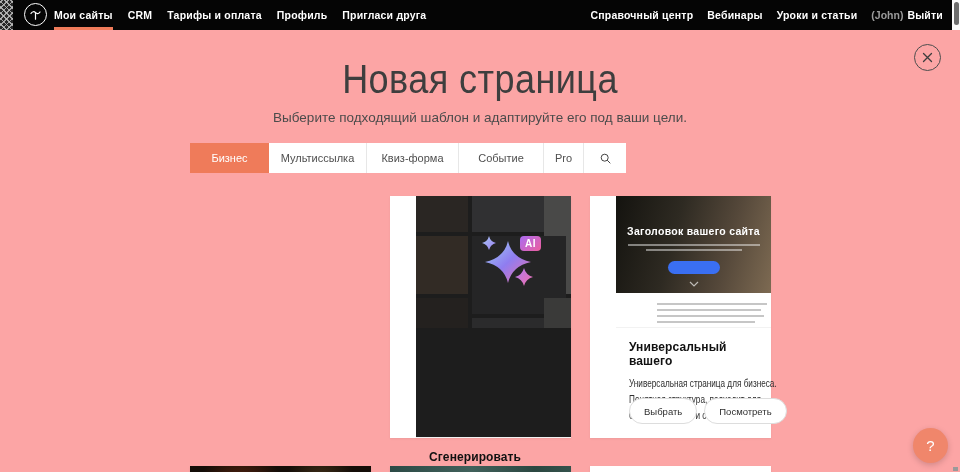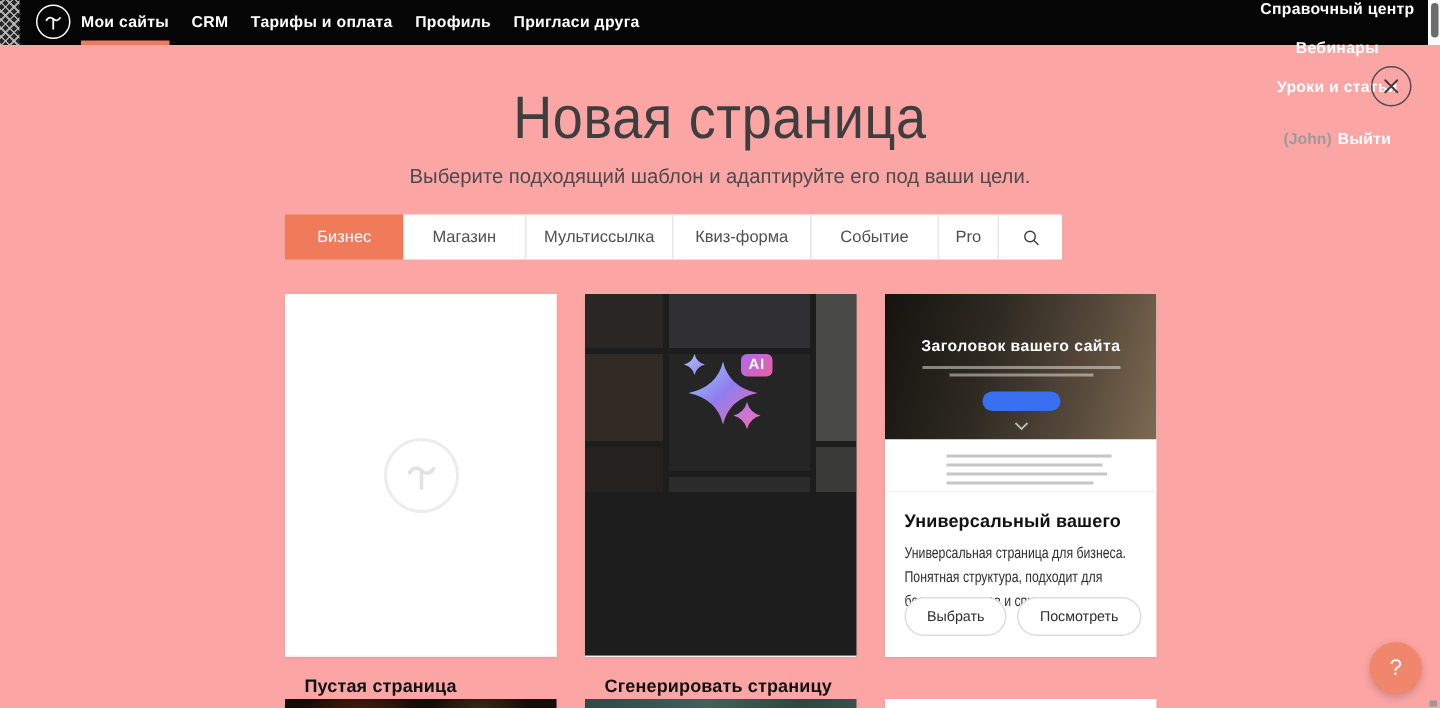--- a/index.html
+++ b/index.html
@@ -23,21 +23,21 @@
     cursor:pointer;
   }
   .nav-left { position:absolute; left:54px; top:0; height:30px; display:flex; gap:15px; }
   .nav-item {
     position:relative; display:flex; align-items:center; height:30px;
     color:#fff; font-size:10.5px; font-weight:700; letter-spacing:.2px; cursor:pointer; white-space:nowrap;
   }
   .nav-item.active::after {
     content:""; position:absolute; left:0; right:0; bottom:0; height:3px; background:#ef7b5a;
   }
-  .nav-right { position:absolute; right:17px; top:0; height:30px; display:flex; gap:14px; align-items:center;flex-direction:column; }
+  .nav-right { position:absolute; right:17px; top:0; height:30px; display:flex; gap:14px; align-items:center; }
   .nav-user { display:flex; gap:4px; align-items:center; }
   .nav-user .uname { color:#9b9b9b; font-size:10.5px; font-weight:700; }
 
   
   .scroll-track { position:absolute; right:0; top:0; width:8px; height:30px; background:#fbfbfb; }
   .scroll-thumb { position:absolute; right:1px; top:2px; width:5px; height:23px; background:#6d6d6d; border-radius:3px; }
   .scroll-bottom { position:absolute; right:2px; bottom:1px; width:5px; height:4px; background:#9a9a9a; }
 
   
   .close-btn {
@@ -63,20 +63,21 @@
   }
   .tab:last-child { border-right:none; }
   .tab.active { background:#ef7b5a; color:#fff; border-right:none; }
   .tab-0{width:79px}.tab-1{width:82px}.tab-2{width:98px}.tab-3{width:92px}
   .tab-4{width:85px}.tab-5{width:63px}.tab-6{width:40px}.tab-7{width:42px}
 
   
   .card {
     position:absolute; top:196px; width:181px; height:242px; background:#fff;
     box-shadow:0 1px 2px rgba(0,0,0,.06);
+    padding-left:26px;
   }
   .card-a{left:190px}.card-b{left:390px}.card-c{left:590px}
   .card-img { position:relative; height:132px; overflow:hidden; border-bottom:1px solid #f2f2f2; cursor:pointer; }
   .card-body { position:relative; height:109px; padding:12px 13px; }
   .card-title { font-size:12px; font-weight:700; color:#111; margin-bottom:8px; letter-spacing:.1px; }
   .card-desc {
     width:200px; transform:scaleX(.78); transform-origin:0 0;
     font-size:10.5px; line-height:1.5; color:#2e2e2e;
   }
   .btn-row { position:absolute; left:13px; bottom:13px; display:flex; gap:7px;align-items:center; }
@@ -190,47 +191,32 @@
   <button class="close-btn">
     <svg width="11" height="11" viewBox="0 0 11 11">
       <path d="M1.5 1.5 L9.5 9.5 M9.5 1.5 L1.5 9.5" stroke="#3d3d3d" stroke-width="1.3" stroke-linecap="round"></path>
     </svg>
   </button>
   <h1 class="page-title">Новая страница</h1>
   <p class="page-subtitle">Выберите подходящий шаблон и адаптируйте его под ваши цели.</p>
 
   <div class="tabs">
     <div class="tab tab-0 active">Бизнес</div>
-    <div class="tab tab-1">Магазин</div>
     <div class="tab tab-2">Мультиссылка</div>
     <div class="tab tab-3">Квиз-форма</div>
     <div class="tab tab-4">Событие</div>
     <div class="tab tab-6">Pro</div>
     <div class="tab tab-7">
       <svg width="13" height="13" viewBox="0 0 16 16">
         <circle cx="7" cy="7" r="4.3" fill="none" stroke="#3f3f3f" stroke-width="1.2"></circle>
         <path d="M10.4 10.4 L13.6 13.6" stroke="#3f3f3f" stroke-width="1.2" stroke-linecap="round"></path>
       </svg>
     </div>
   </div>
 
-  <article class="card card-a">
-    <div class="card-img blank-img">
-      <div class="logo-ring">
-        <svg width="30" height="30" viewBox="0 0 24 24">
-          <path d="M5.6 10.6 C7.2 7.6 10.1 7.4 12 9.4 C13.9 11.4 16.8 11.2 18.4 8.4" fill="none" stroke="#e2e2e2" stroke-width="1.9" stroke-linecap="round"></path>
-          <path d="M12 9.4 L12 18.8" fill="none" stroke="#e2e2e2" stroke-width="1.9" stroke-linecap="round"></path>
-        </svg>
-      </div>
-    </div>
-    <div class="card-body">
-      <h3 class="card-title">Пустая страница</h3>
-
-    </div>
-  </article>
 
   <article class="card card-b">
     <div class="card-img ai-img">
       <div class="cg cg1"></div>
       <div class="cg cg2"></div>
       <div class="cg cg3"></div>
       <div class="cg cg4"></div>
       <div class="cg cg5"></div>
       <div class="cg cg6"></div>
       <div class="cg cg7"></div>

